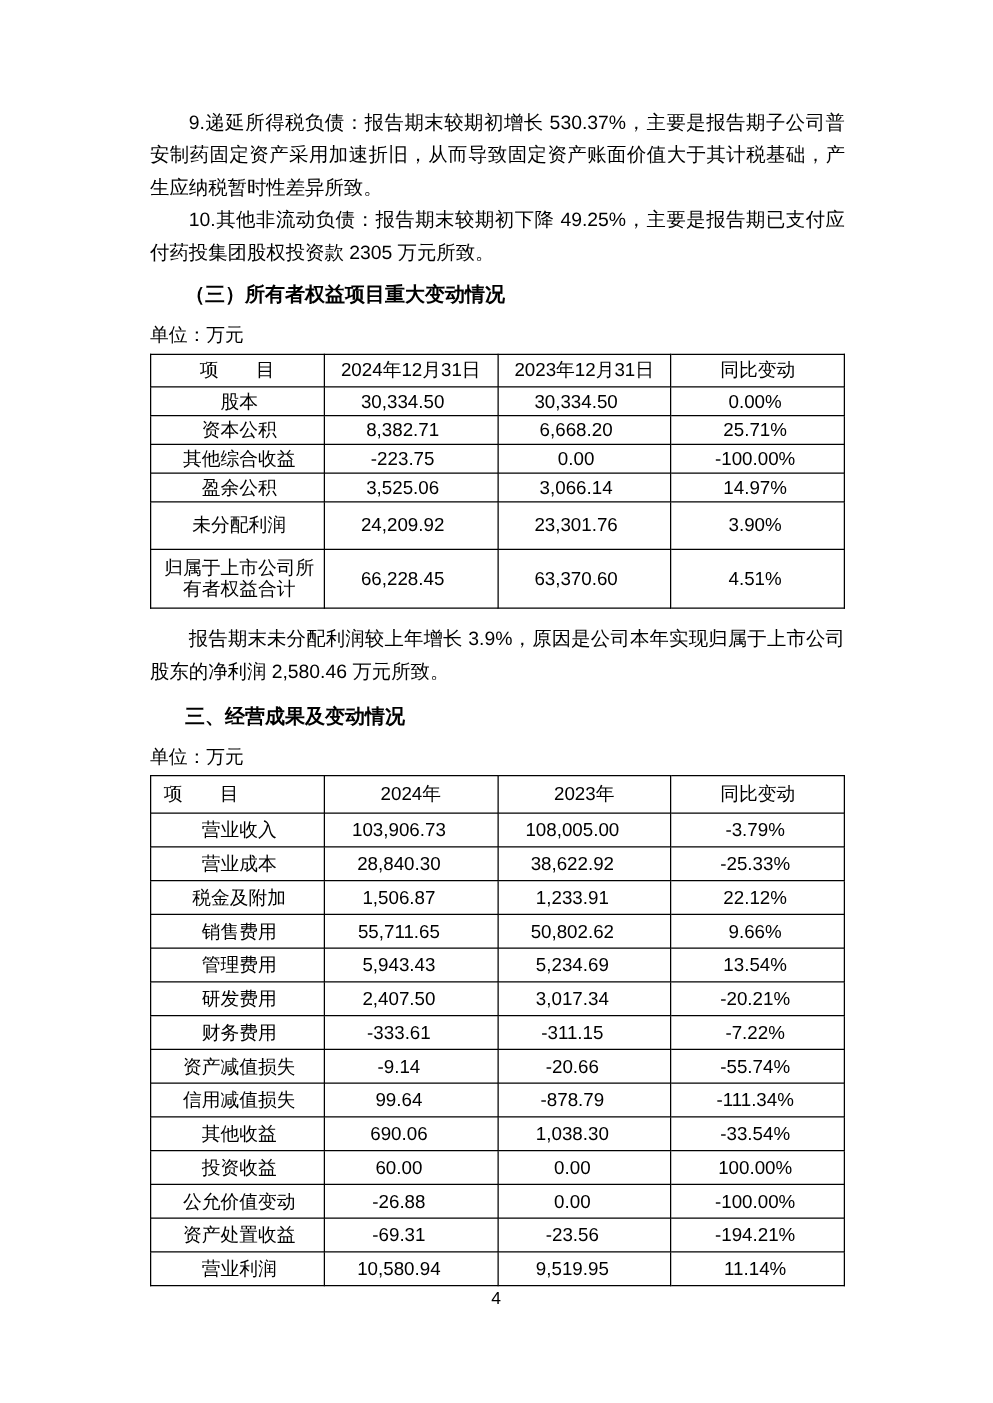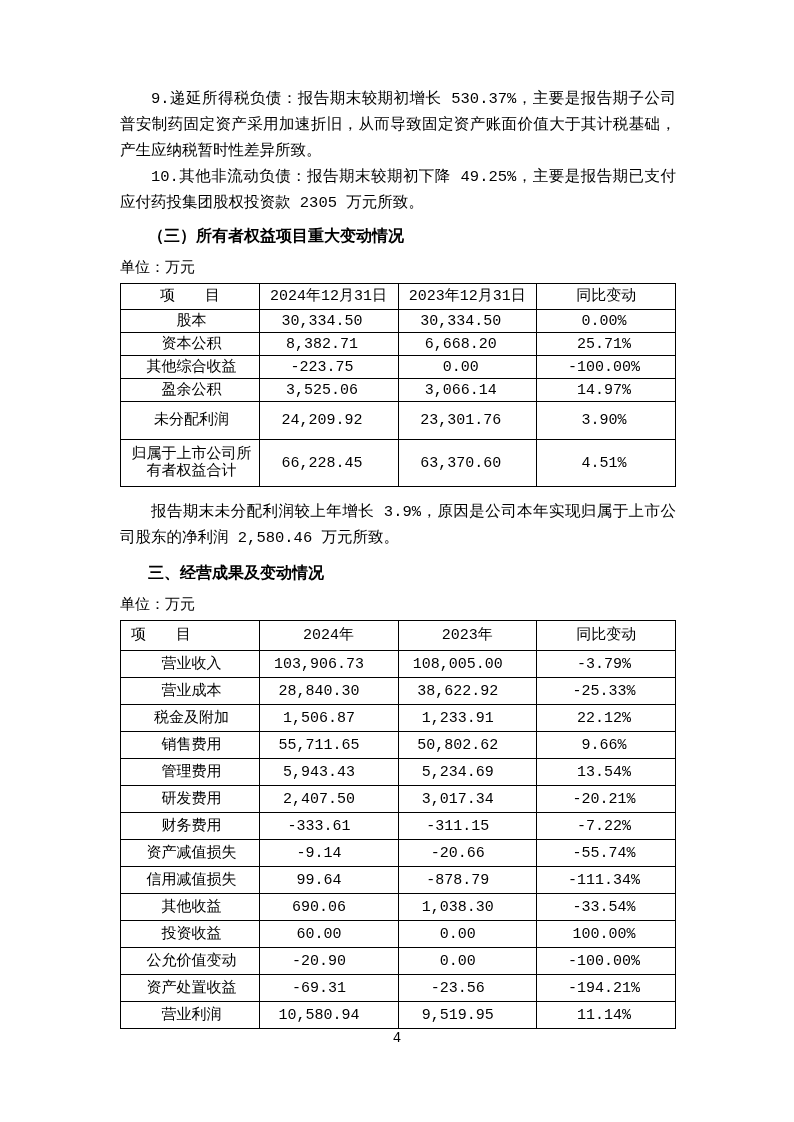--- a/index.html
+++ b/index.html
@@ -5,21 +5,21 @@
   * { box-sizing: border-box; }
   html, body {
     margin: 0; padding: 0;
     background: #ffffff;
   }
   .page {
     position: relative;
     width: 727px;
     height: 1122px;
     background: #ffffff;
-    font-family: Liberation Mono, monospace;
+    font-family: Liberation Sans, sans-serif;
     color: #000000;
     overflow: hidden;
   }
   .content {
     position: absolute;
     left: 120px;
     top: 86px;
     width: 556px;
   }
   .body-text {
@@ -223,21 +223,21 @@
             <td class="c3">-33.54%</td>
           </tr>
           <tr>
             <td class="c0">投资收益</td>
             <td class="c1">60.00</td>
             <td class="c2">0.00</td>
             <td class="c3">100.00%</td>
           </tr>
           <tr>
             <td class="c0">公允价值变动</td>
-            <td class="c1">-20.90</td>
+            <td class="c1">-26.88</td>
             <td class="c2">0.00</td>
             <td class="c3">-100.00%</td>
           </tr>
           <tr>
             <td class="c0">资产处置收益</td>
             <td class="c1">-69.31</td>
             <td class="c2">-23.56</td>
             <td class="c3">-194.21%</td>
           </tr>
           <tr>

